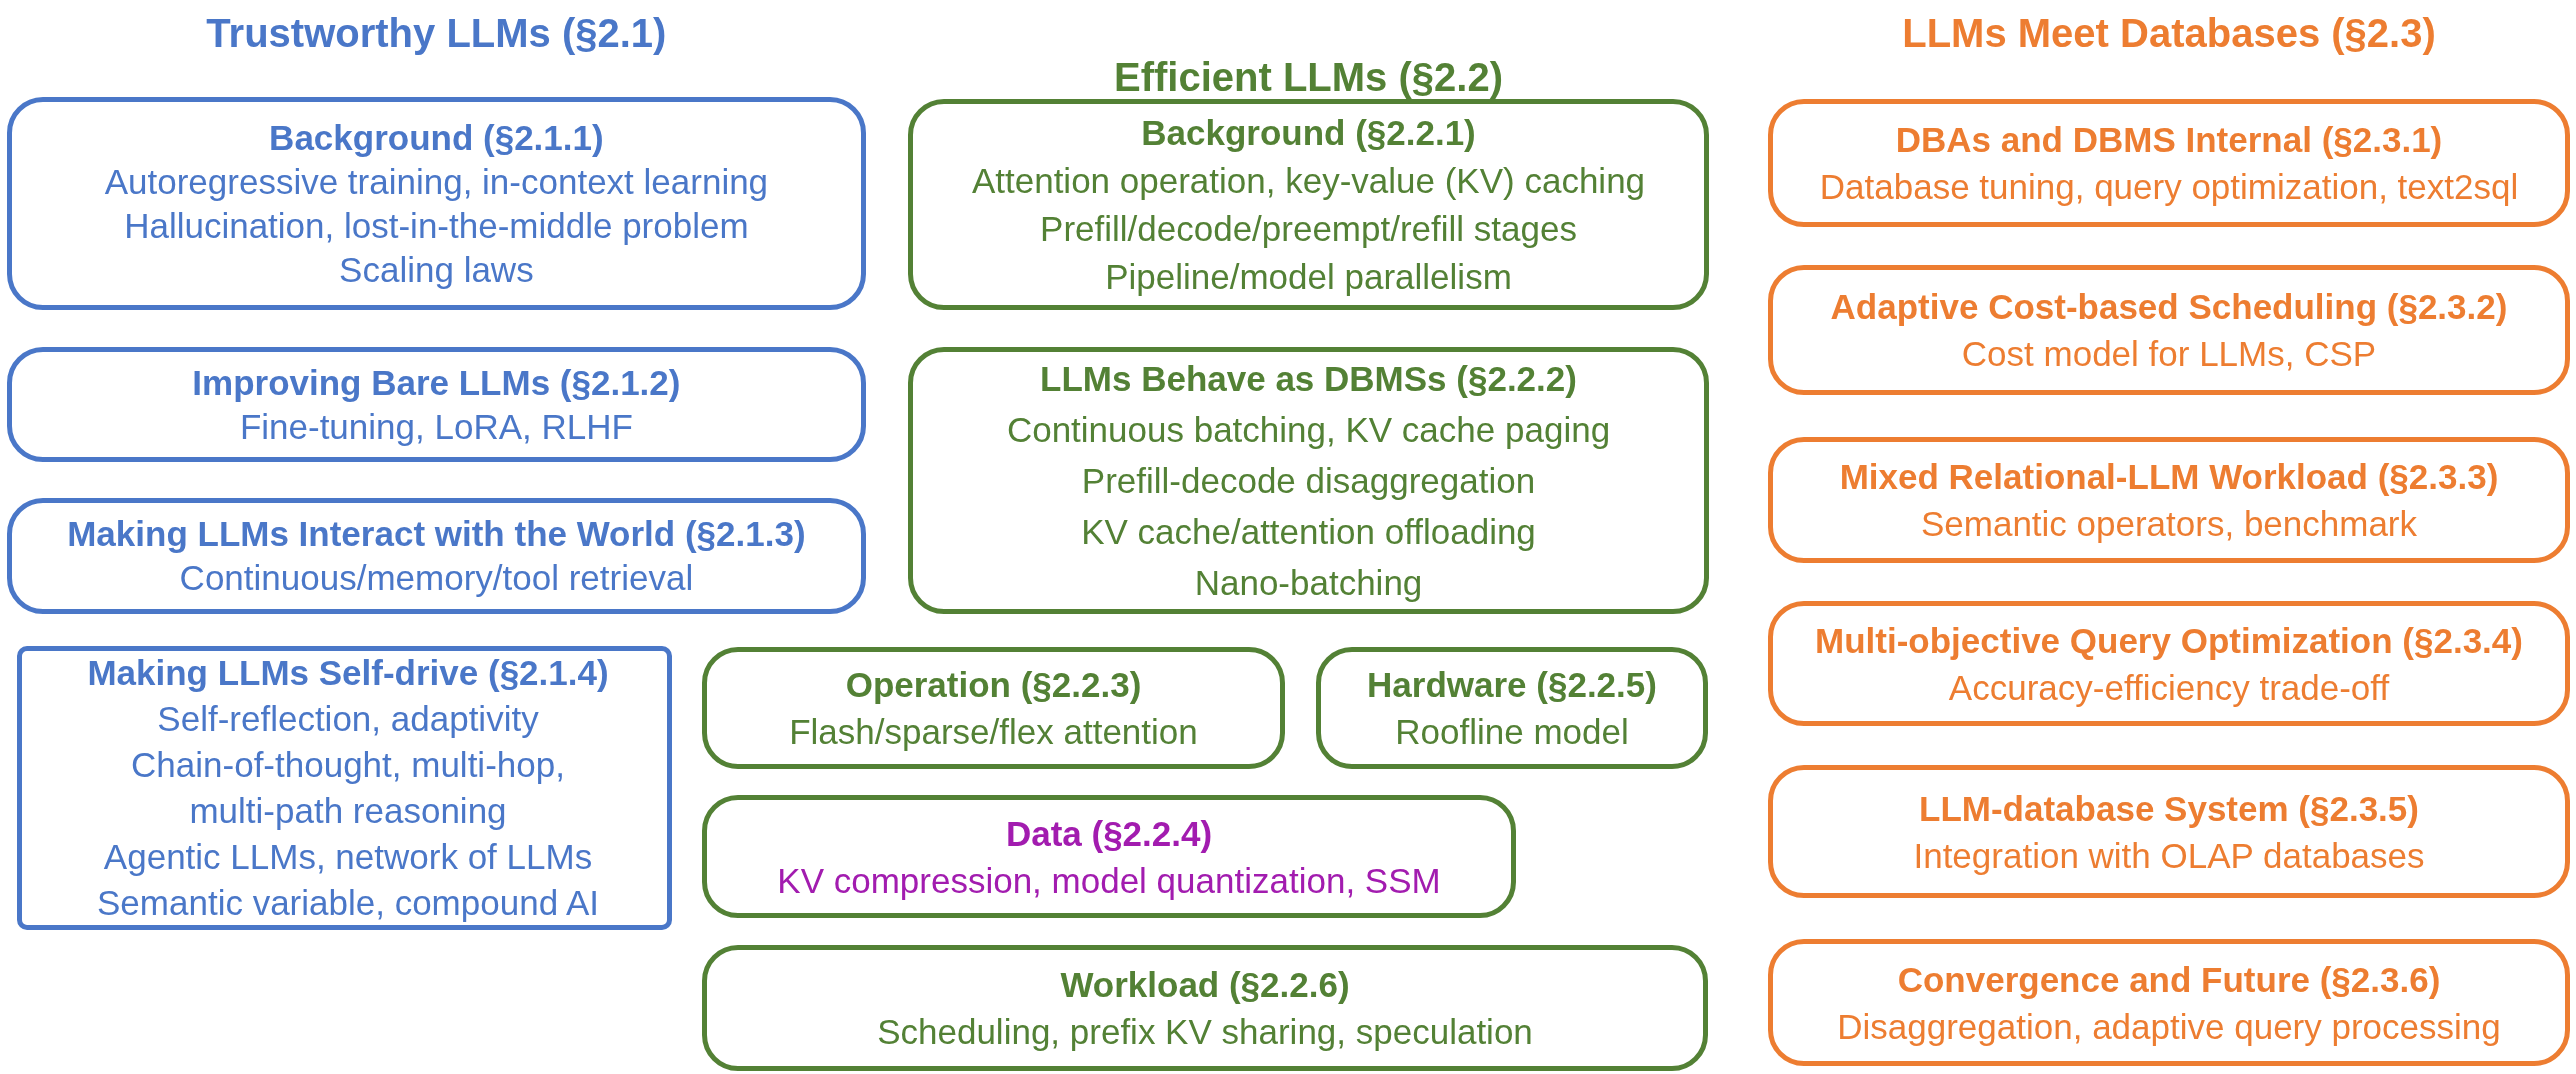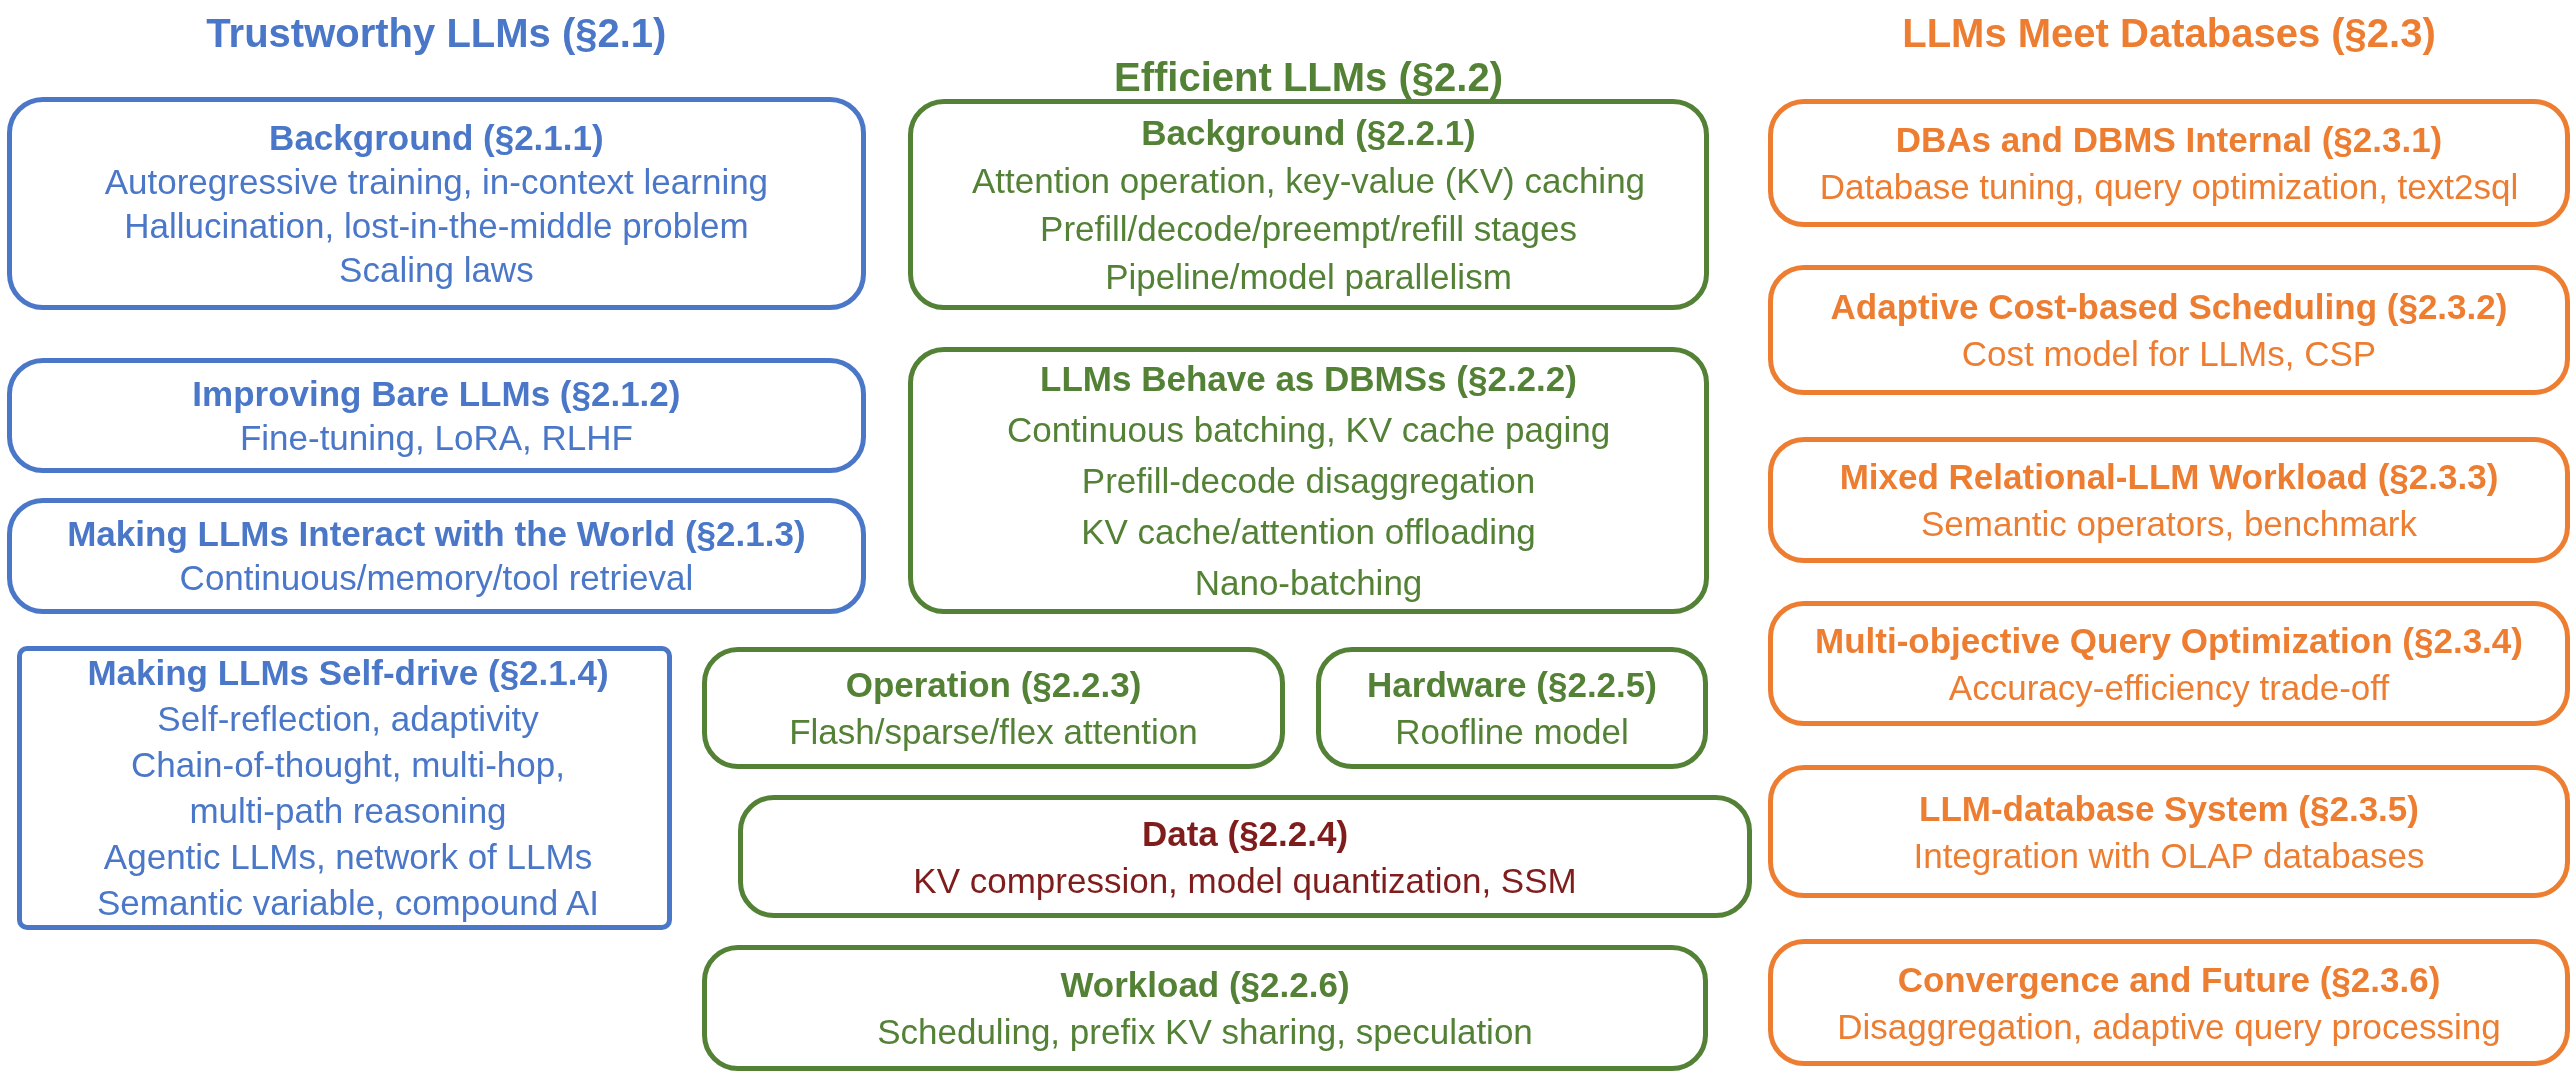--- a/index.html
+++ b/index.html
@@ -59,21 +59,21 @@
   <div class="col-header c-green" style="left: 908px; width: 801px; color: rgb(83, 129, 53); border-color: rgb(83, 129, 53); margin-top: 44px;" data-accent="figure.columns.1.accent">Efficient LLMs (§2.2)</div>
   <div class="col-header c-orange" style="left: 1768px; width: 802px; color: rgb(237, 125, 49); border-color: rgb(237, 125, 49);" data-accent="figure.columns.2.accent">LLMs Meet Databases (§2.3)</div>
 
   <div class="box c-blue" style="left: 6.9px; top: 97px; width: 859px; height: 213px; color: rgb(74, 119, 200); border-color: rgb(74, 119, 200);" data-accent="figure.columns.0.accent">
     <div class="title">Background (§2.1.1)</div>
     <div class="line">Autoregressive training, in-context learning</div>
     <div class="line">Hallucination, lost-in-the-middle problem</div>
     <div class="line">Scaling laws</div>
   </div>
 
-  <div class="box c-blue" style="left: 6.9px; top: 358px; width: 859px; height: 115px; color: rgb(74, 119, 200); border-color: rgb(74, 119, 200);" data-accent="figure.columns.0.accent">
+  <div class="box c-blue" style="left: 6.9px; top: 347px; width: 859px; height: 115px; color: rgb(74, 119, 200); border-color: rgb(74, 119, 200);" data-accent="figure.columns.0.accent">
     <div class="title">Improving Bare LLMs (§2.1.2)</div>
     <div class="line">Fine-tuning, LoRA, RLHF</div>
   </div>
 
   <div class="box c-blue" style="left: 6.9px; top: 498px; width: 859px; height: 116px; color: rgb(74, 119, 200); border-color: rgb(74, 119, 200);" data-accent="figure.columns.0.accent">
     <div class="title">Making LLMs Interact with the World (§2.1.3)</div>
     <div class="line">Continuous/memory/tool retrieval</div>
   </div>
 
   <div class="box c-blue lh53 r58" style="left: 17px; top: 646px; width: 655px; height: 284px; color: rgb(74, 119, 200); border-color: rgb(74, 119, 200);" data-accent="figure.columns.0.accent">
@@ -103,21 +103,21 @@
   <div class="box c-green lh54" style="left: 702px; top: 647px; width: 583px; height: 122px; color: rgb(83, 129, 53); border-color: rgb(83, 129, 53);" data-accent="figure.columns.1.accent">
     <div class="title">Operation (§2.2.3)</div>
     <div class="line">Flash/sparse/flex attention</div>
   </div>
 
   <div class="box c-green lh54" style="left: 1316px; top: 647px; width: 392px; height: 122px; color: rgb(83, 129, 53); border-color: rgb(83, 129, 53);" data-accent="figure.columns.1.accent">
     <div class="title">Hardware (§2.2.5)</div>
     <div class="line">Roofline model</div>
   </div>
 
-  <div class="box c-green lh54" style="left: 702px; top: 795px; width: 1014px; height: 123px; color: #7f1d1d; border-color: rgb(83, 129, 53); margin-left: 36px;" data-accent="figure.columns.1.accent">
+  <div class="box c-green lh54" style="left: 702px; top: 795px; width: 814px; height: 123px; color: #a21caf; border-color: rgb(83, 129, 53);" data-accent="figure.columns.1.accent">
     <div class="title">Data (§2.2.4)</div>
     <div class="line">KV compression, model quantization, SSM</div>
   </div>
 
   <div class="box c-green lh54" style="left: 702px; top: 945px; width: 1006px; height: 126px; color: rgb(83, 129, 53); border-color: rgb(83, 129, 53);" data-accent="figure.columns.1.accent">
     <div class="title">Workload (§2.2.6)</div>
     <div class="line">Scheduling, prefix KV sharing, speculation</div>
   </div>
 
   <div class="box c-orange lh54" style="left: 1768px; top: 99px; width: 802px; height: 128px; color: rgb(237, 125, 49); border-color: rgb(237, 125, 49);" data-accent="figure.columns.2.accent">

